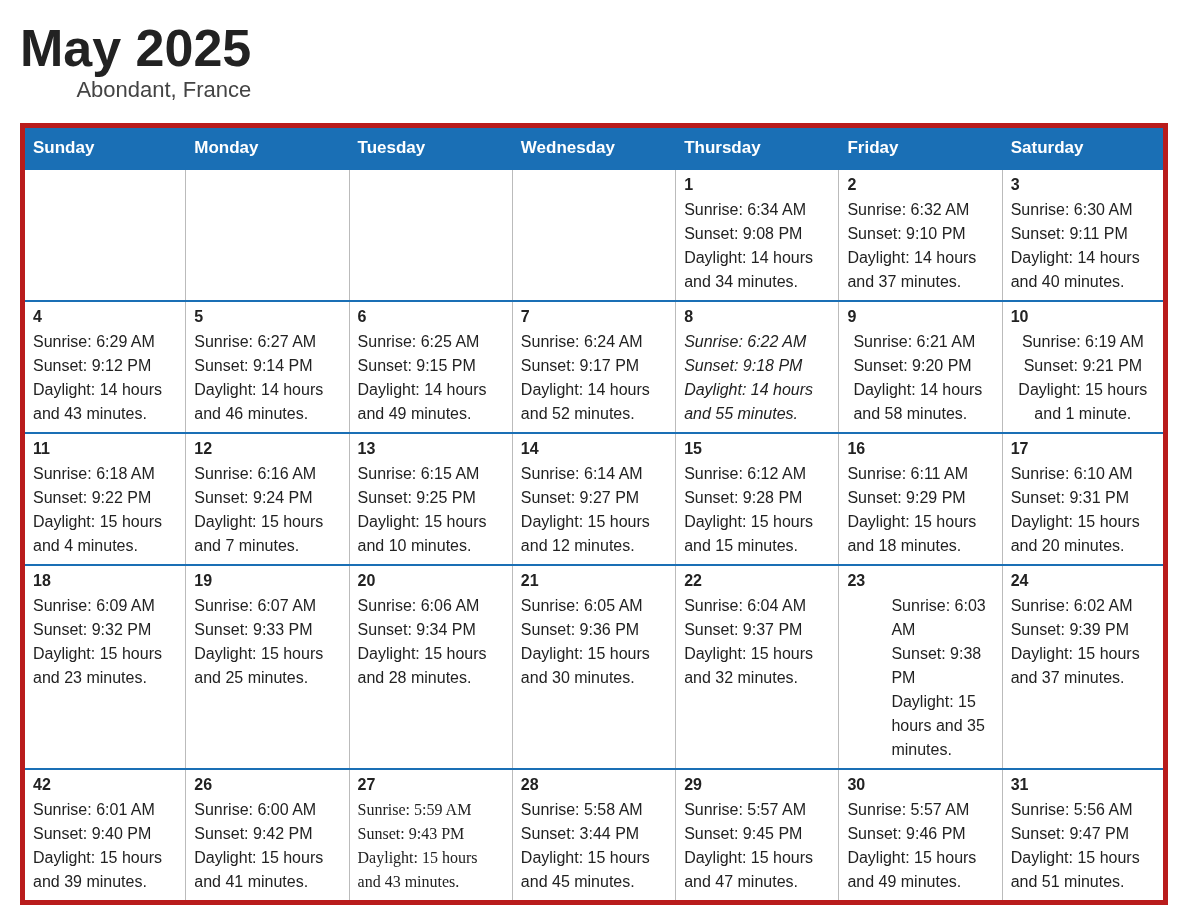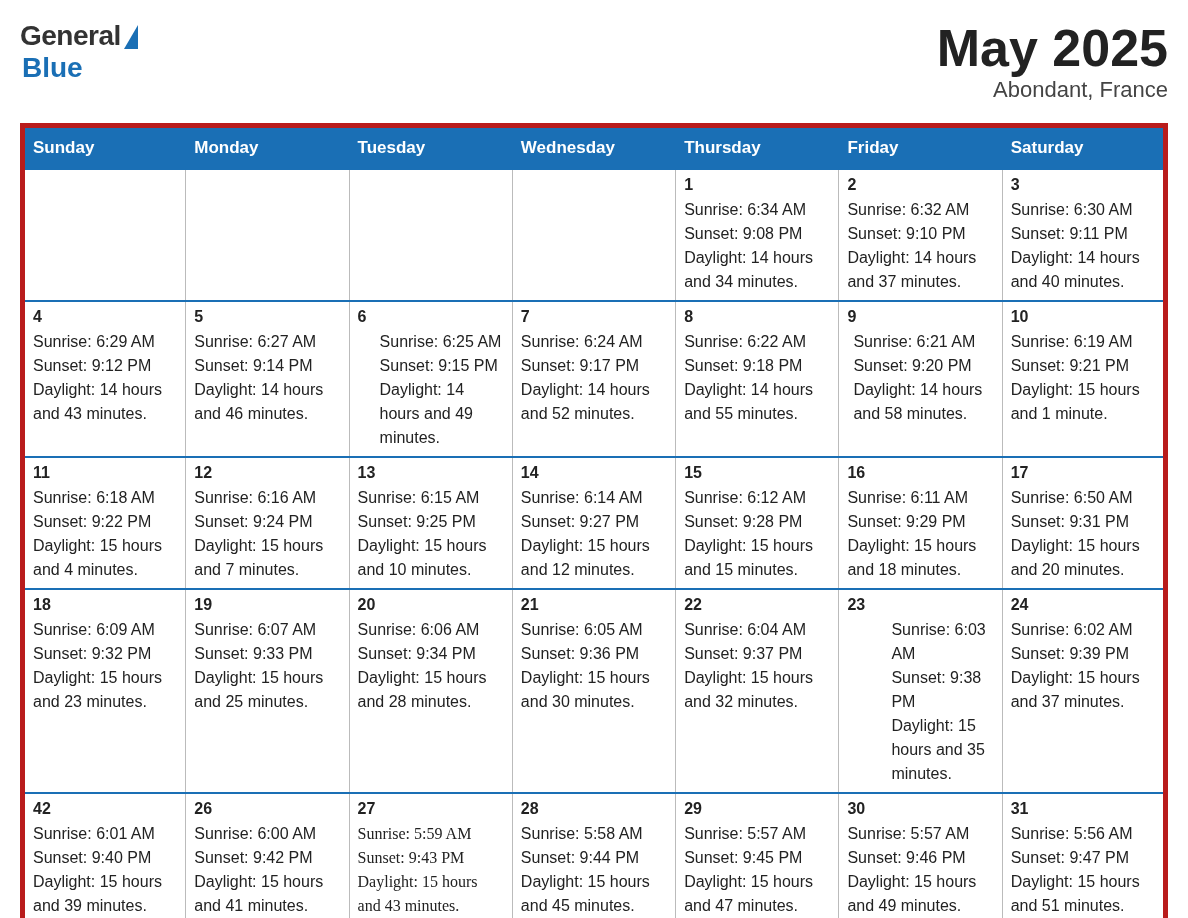--- a/index.html
+++ b/index.html
@@ -97,27 +97,20 @@
       line-height: 1.5;
     }
     .empty-cell {
       background: #fff;
     }
   </style>
 </head>
 <body>
 
 <div class="header">
-  <div class="logo">
-    <div class="logo-top">
-      <span class="logo-general">General</span>
-      <div class="logo-triangle"></div>
-    </div>
-    <span class="logo-blue">Blue</span>
-  </div>
   <div class="title-block">
     <div class="month-title">May 2025</div>
     <div class="location">Abondant, France</div>
   </div>
 </div>
 
 <table class="calendar">
   <thead>
     <tr>
     <th>Sunday</th>
@@ -162,45 +155,45 @@
 Daylight: 14 hours and 43 minutes.</div>
         </td>
         <td>
           <div class="day-number">5</div>
           <div class="day-info" style="white-space: pre-line;">Sunrise: 6:27 AM
 Sunset: 9:14 PM
 Daylight: 14 hours and 46 minutes.</div>
         </td>
         <td>
           <div class="day-number">6</div>
-          <div class="day-info" style="white-space: pre-line; margin-left: 22px;">Sunrise: 6:25 AM
+          <div class="day-info" style="white-space: pre-line;">Sunrise: 6:25 AM
 Sunset: 9:15 PM
 Daylight: 14 hours and 49 minutes.</div>
         </td>
         <td>
           <div class="day-number">7</div>
           <div class="day-info" style="white-space: pre-line;">Sunrise: 6:24 AM
 Sunset: 9:17 PM
 Daylight: 14 hours and 52 minutes.</div>
         </td>
         <td>
           <div class="day-number">8</div>
-          <div class="day-info" style="white-space: pre-line;">Sunrise: 6:22 AM
+          <div class="day-info" style="white-space: pre-line; font-style: italic;">Sunrise: 6:22 AM
 Sunset: 9:18 PM
 Daylight: 14 hours and 55 minutes.</div>
         </td>
         <td>
           <div class="day-number">9</div>
           <div class="day-info" style="white-space: pre-line; margin-left: 6px;">Sunrise: 6:21 AM
 Sunset: 9:20 PM
 Daylight: 14 hours and 58 minutes.</div>
         </td>
         <td>
           <div class="day-number">10</div>
-          <div class="day-info" style="white-space: pre-line;">Sunrise: 6:19 AM
+          <div class="day-info" style="white-space: pre-line; text-align: center;">Sunrise: 6:19 AM
 Sunset: 9:21 PM
 Daylight: 15 hours and 1 minute.</div>
         </td>
       </tr>
       <tr class="week-row">
         <td>
           <div class="day-number">11</div>
           <div class="day-info" style="white-space: pre-line;">Sunrise: 6:18 AM
 Sunset: 9:22 PM
 Daylight: 15 hours and 4 minutes.</div>
@@ -230,21 +223,21 @@
 Daylight: 15 hours and 15 minutes.</div>
         </td>
         <td>
           <div class="day-number">16</div>
           <div class="day-info" style="white-space: pre-line;">Sunrise: 6:11 AM
 Sunset: 9:29 PM
 Daylight: 15 hours and 18 minutes.</div>
         </td>
         <td>
           <div class="day-number">17</div>
-          <div class="day-info" style="white-space: pre-line;">Sunrise: 6:50 AM
+          <div class="day-info" style="white-space: pre-line;">Sunrise: 6:10 AM
 Sunset: 9:31 PM
 Daylight: 15 hours and 20 minutes.</div>
         </td>
       </tr>
       <tr class="week-row">
         <td>
           <div class="day-number">18</div>
           <div class="day-info" style="white-space: pre-line;">Sunrise: 6:09 AM
 Sunset: 9:32 PM
 Daylight: 15 hours and 23 minutes.</div>
@@ -301,21 +294,21 @@
         </td>
         <td>
           <div class="day-number">27</div>
           <div class="day-info" style="white-space: pre-line; font-family: Liberation Serif, serif;">Sunrise: 5:59 AM
 Sunset: 9:43 PM
 Daylight: 15 hours and 43 minutes.</div>
         </td>
         <td>
           <div class="day-number">28</div>
           <div class="day-info" style="white-space: pre-line;">Sunrise: 5:58 AM
-Sunset: 9:44 PM
+Sunset: 3:44 PM
 Daylight: 15 hours and 45 minutes.</div>
         </td>
         <td>
           <div class="day-number">29</div>
           <div class="day-info" style="white-space: pre-line;">Sunrise: 5:57 AM
 Sunset: 9:45 PM
 Daylight: 15 hours and 47 minutes.</div>
         </td>
         <td>
           <div class="day-number">30</div>

